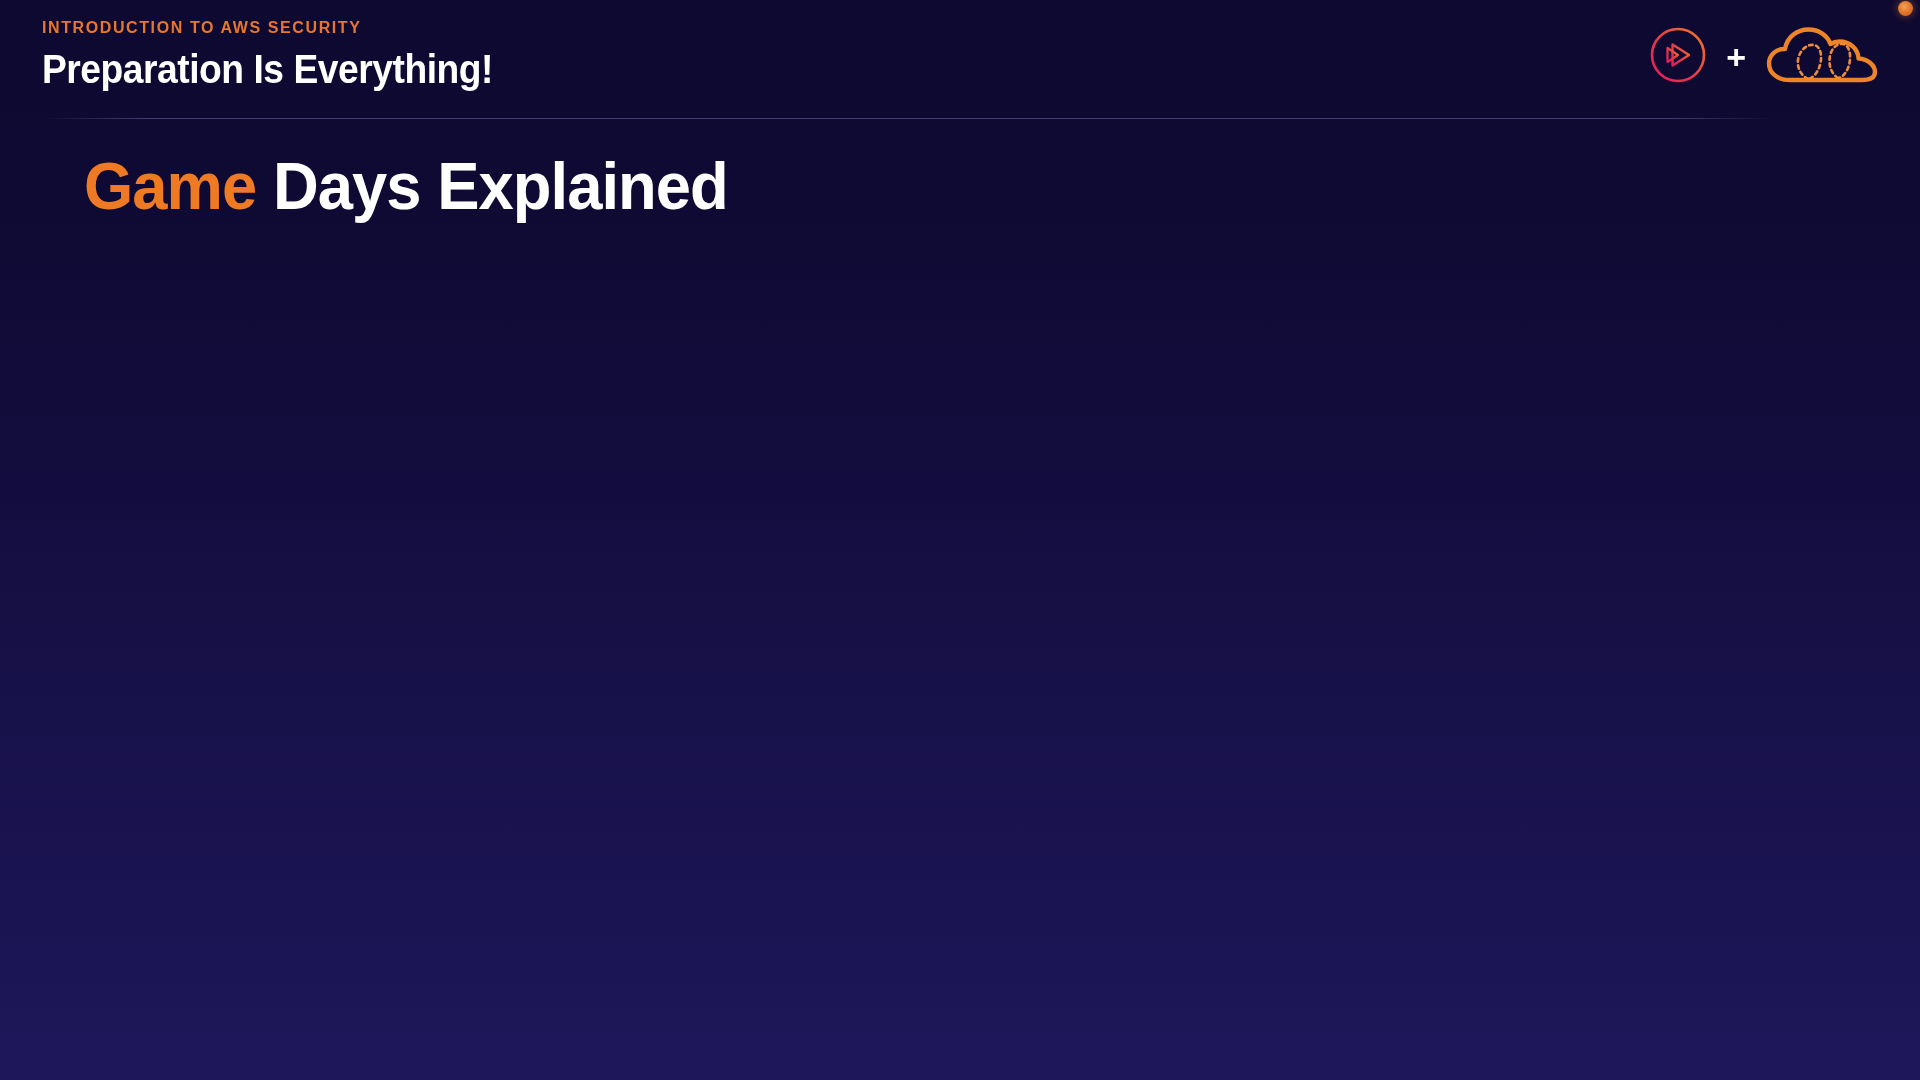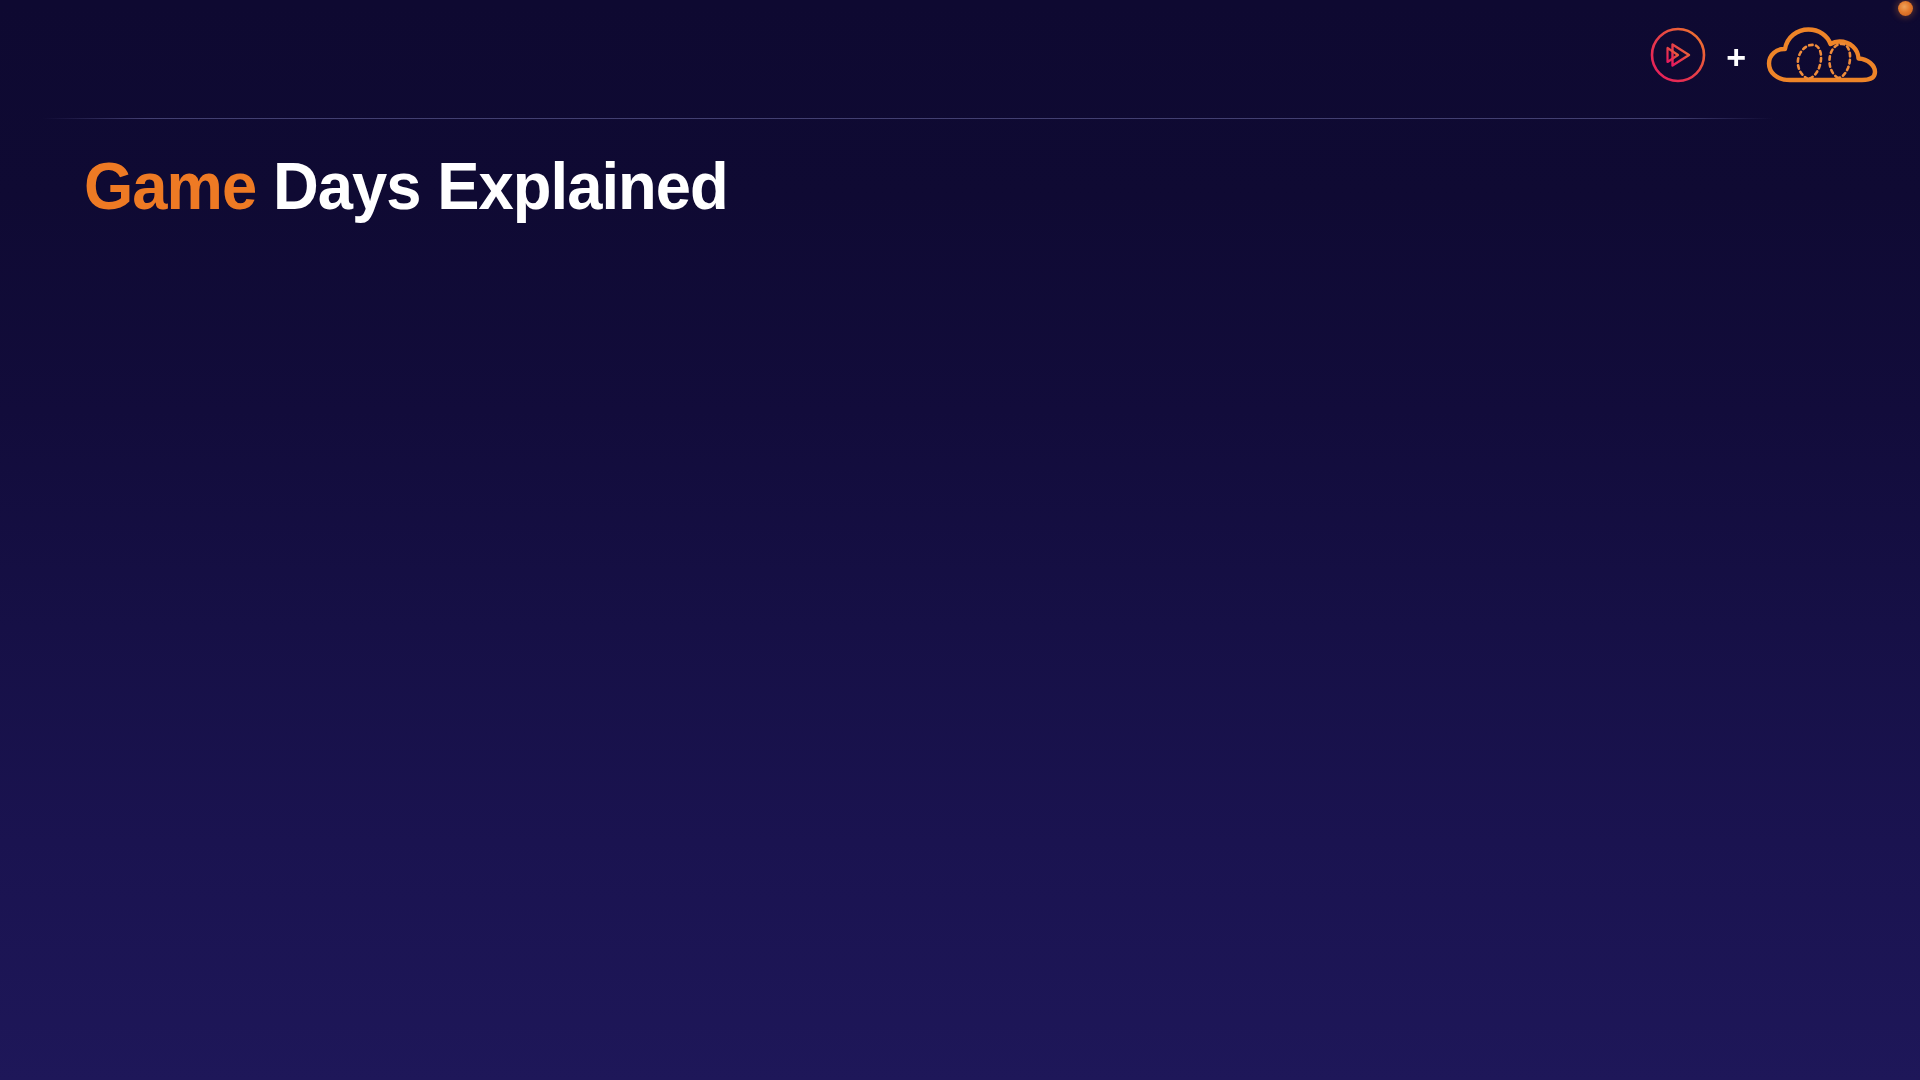--- a/index.html
+++ b/index.html
@@ -149,20 +149,24 @@
 </style>
 </head>
 <body>
 
 <div id="slide">
 
   <div class="corner-dot"></div>
 
   <div class="header">
 
+    <div class="header-text">
+      <div class="eyebrow">INTRODUCTION TO AWS SECURITY</div>
+      <div class="slide-title">Preparation Is Everything!</div>
+    </div>
 
     <div class="logo-lockup">
 
       <span>
         <svg class="logo-play" viewBox="0 0 60 60" xmlns="http://www.w3.org/2000/svg">
           <defs>
             <linearGradient id="gradPlay" x1="0" y1="1" x2="1" y2="0">
               <stop offset="0%" stop-color="#e8195f"></stop>
               <stop offset="45%" stop-color="#e63a4a"></stop>
               <stop offset="100%" stop-color="#ef7c2a"></stop>

